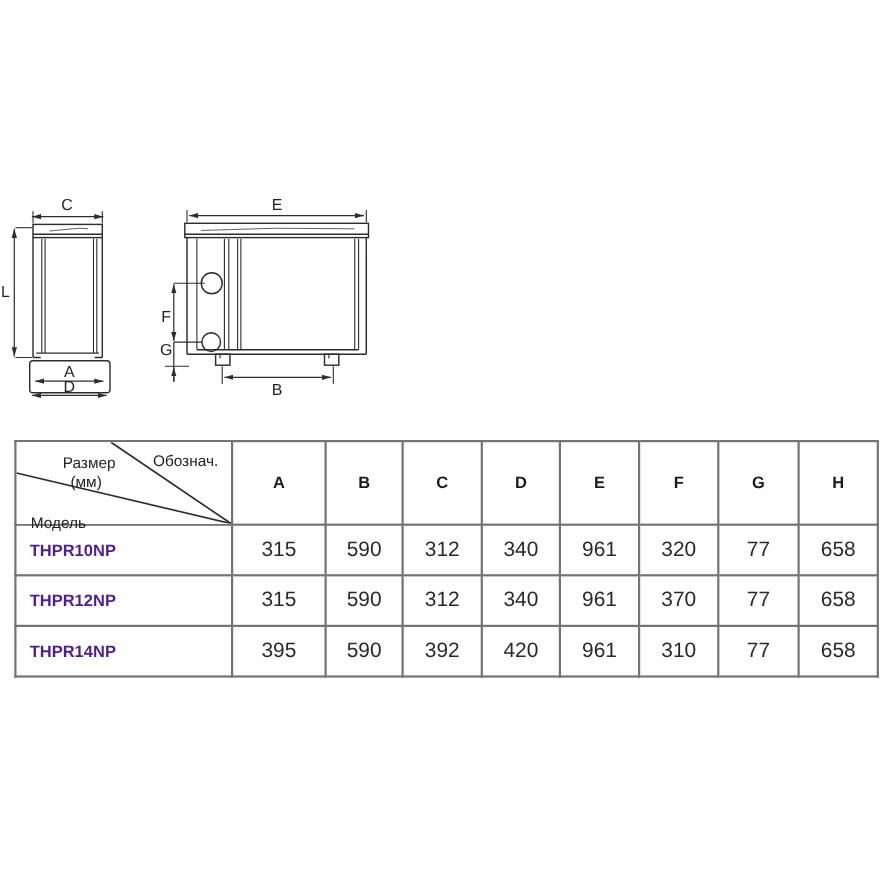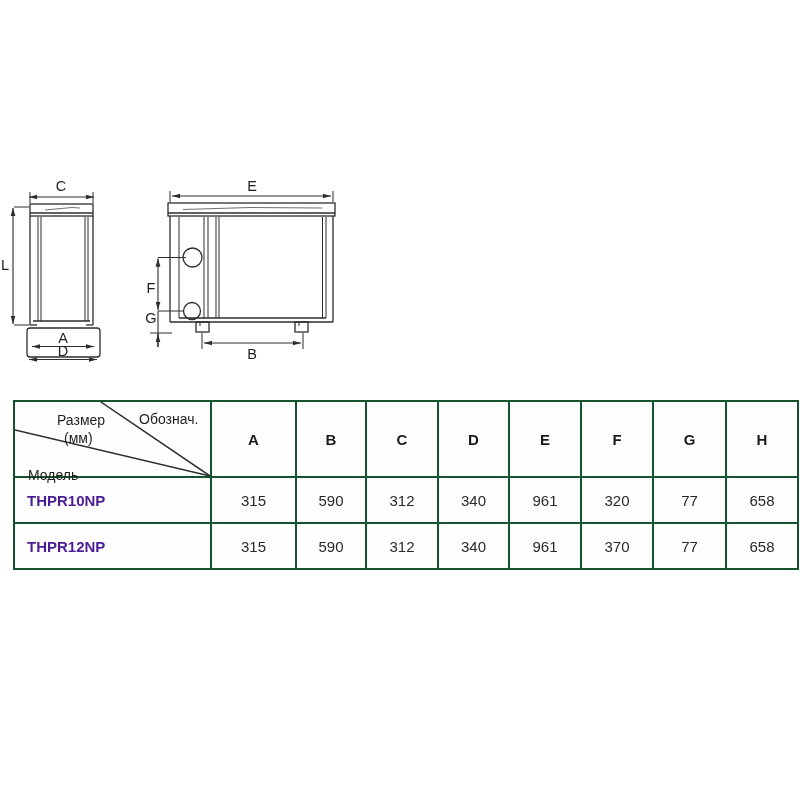--- a/index.html
+++ b/index.html
@@ -13,24 +13,24 @@
   svg.drawing .accent  { stroke:#4a4a4a; stroke-width:0.8; fill:none; }
   svg.drawing .dim     { stroke:#2d2d2d; stroke-width:1.1; fill:none; }
   svg.drawing text.dim-label {
     font-family:"Liberation Sans", sans-serif; font-size:14.5px; fill:#1f1f1f;
     text-anchor:middle;
   }
   table.dims {
     position:absolute; left:13px; top:400px; width:784px;
     border-collapse:collapse; table-layout:fixed; background:#ffffff;
   }
-  table.dims td, table.dims th { border:2px solid #14532d; background:#fefefe; padding:0; }
+  table.dims td, table.dims th { border:2px solid #737373; background:#fefefe; padding:0; }
   table.dims th.col { height:74px; font-size:15px; font-weight:bold; color:#1b1b1b; text-align:center; vertical-align:middle; }
   table.dims td.model { height:44px; font-size:15px; font-weight:bold; color:#4c1d95; text-align:left; padding-left:12px; vertical-align:middle; }
-  table.dims td.num { height:44px; font-size:15px; font-weight:normal; color:#292929; text-align:center; vertical-align:middle; }
+  table.dims td.num { height:44px; font-size:19px; font-weight:normal; color:#292929; text-align:center; vertical-align:middle; }
   td.corner { position:relative; }
   td.corner svg.corner-lines { position:absolute; left:0; top:0; width:100%; height:100%; }
   td.corner svg.corner-lines line { stroke:#2c2c2c; stroke-width:1.5; }
   td.corner span { position:absolute; font-size:14px; color:#1f1f1f; white-space:nowrap; line-height:1; }
   .corner-size  { left:42px; top:11px; }
   .corner-unit  { left:49px; top:29px; }
   .corner-desig { left:124px; top:10px; }
   .corner-model { left:13px; top:66px; }
 </style>
 </head>
@@ -175,16 +175,27 @@
         <td class="model">THPR12NP</td>
         <td class="num">315</td>
         <td class="num">590</td>
         <td class="num">312</td>
         <td class="num">340</td>
         <td class="num">961</td>
         <td class="num">370</td>
         <td class="num">77</td>
         <td class="num">658</td>
       </tr>
+      <tr>
+        <td class="model">THPR14NP</td>
+        <td class="num">395</td>
+        <td class="num">590</td>
+        <td class="num">392</td>
+        <td class="num">420</td>
+        <td class="num">961</td>
+        <td class="num">310</td>
+        <td class="num">77</td>
+        <td class="num">658</td>
+      </tr>
     </tbody>
   </table>
 
 </div>
 
 </body></html>

